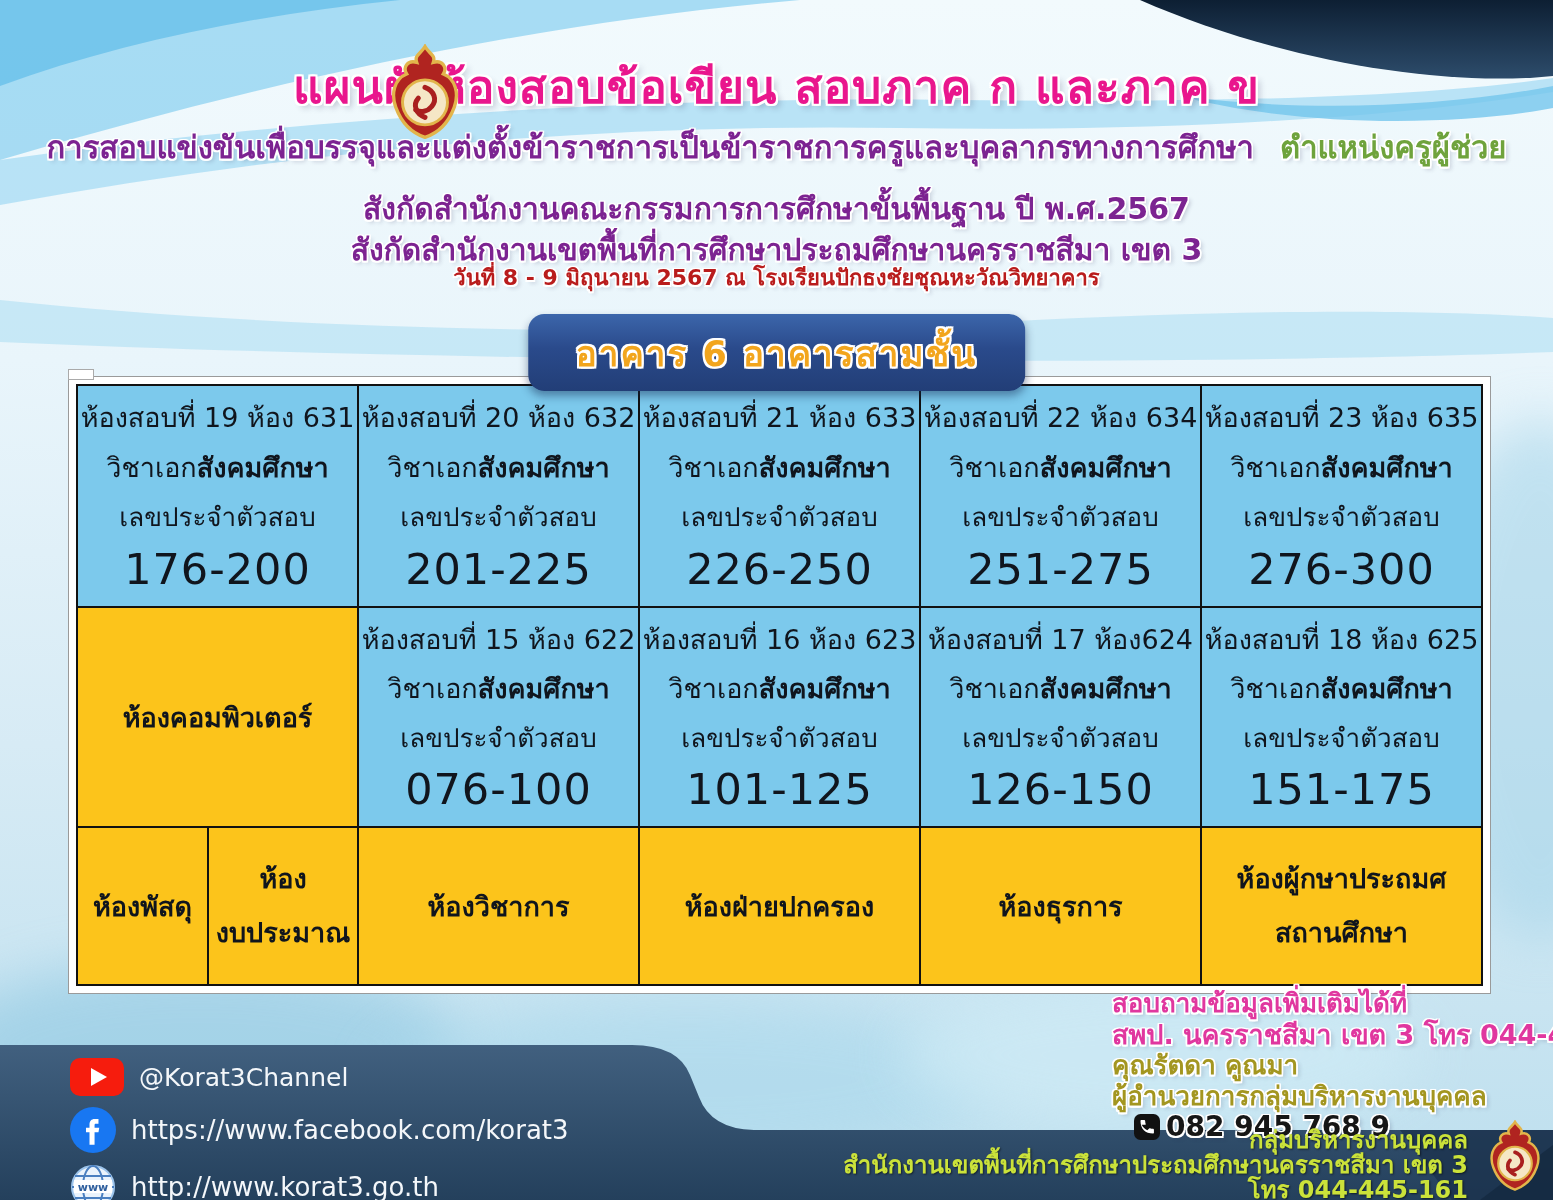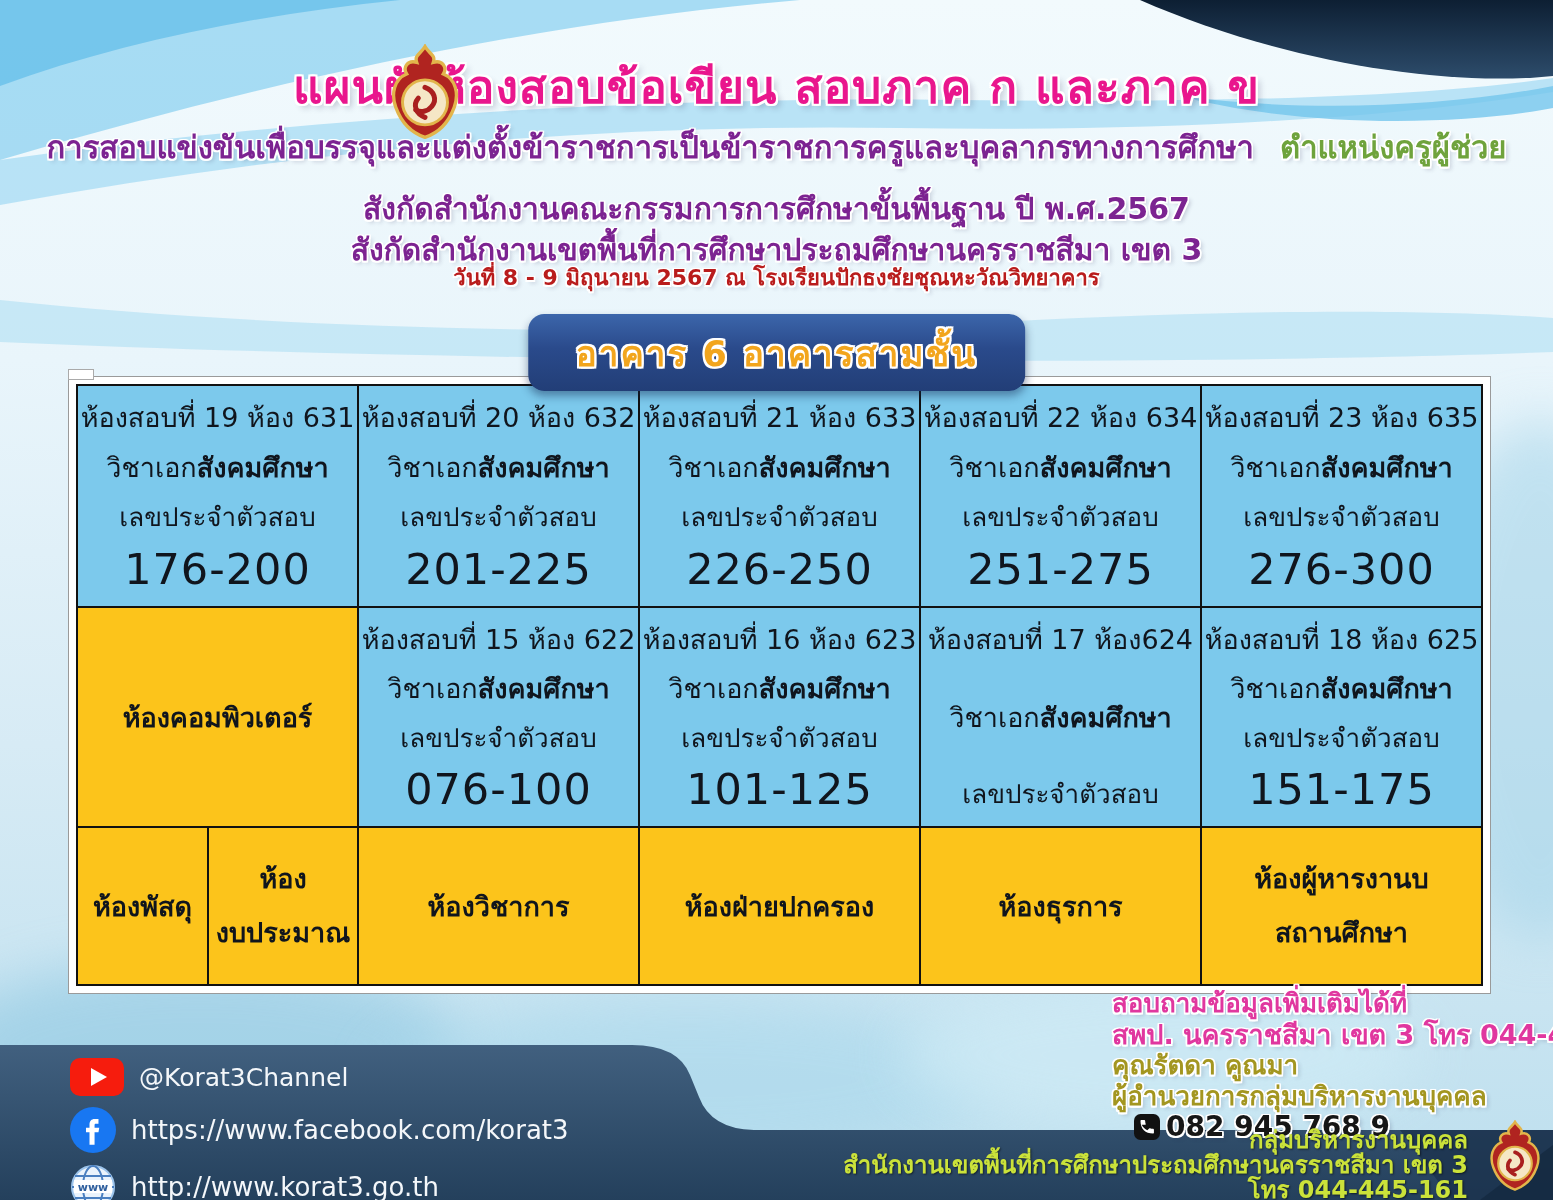--- a/index.html
+++ b/index.html
@@ -172,38 +172,39 @@
     <div class="cell blue examcell">
       <div class="roomline"><b>ห้องสอบที่ 16</b> <span>ห้อง 623</span></div>
       <div class="subjline"><span>วิชาเอก</span><b>สังคมศึกษา</b></div>
       <div class="idline">เลขประจำตัวสอบ</div>
       <div class="rangeline">101-125</div>
     </div>
     <div class="cell blue examcell">
       <div class="roomline"><b>ห้องสอบที่ 17</b> <span>ห้อง624</span></div>
       <div class="subjline"><span>วิชาเอก</span><b>สังคมศึกษา</b></div>
       <div class="idline">เลขประจำตัวสอบ</div>
+      <div class="rangeline">126-150</div>
     </div>
     <div class="cell blue examcell">
       <div class="roomline"><b>ห้องสอบที่ 18</b> <span>ห้อง 625</span></div>
       <div class="subjline"><span>วิชาเอก</span><b>สังคมศึกษา</b></div>
       <div class="idline">เลขประจำตัวสอบ</div>
       <div class="rangeline">151-175</div>
     </div>
 
     <div class="cell yellow centercell">ห้องพัสดุ</div>
     <div class="cell yellow centercell twoline">
       <div>ห้อง</div>
       <div>งบประมาณ</div>
     </div>
     <div class="cell yellow centercell">ห้องวิชาการ</div>
     <div class="cell yellow centercell">ห้องฝ่ายปกครอง</div>
     <div class="cell yellow centercell">ห้องธุรการ</div>
     <div class="cell yellow centercell twoline">
-      <div>ห้องผู้หารงานบ</div>
+      <div>ห้องผู้กษาประถมศ</div>
       <div>สถานศึกษา</div>
     </div>
   </div>
 </div>
 
 <div class="contact" style="z-index:5">
   <div class="c-pink ow-sm">สอบถามข้อมูลเพิ่มเติมได้ที่</div>
   <div class="c-pink2 ow-sm">สพป. นครราชสีมา เขต 3  โทร 044-445161</div>
   <div class="c-olive ow-sm">คุณรัตดา คูณมา</div>
   <div class="c-olive ow-sm">ผู้อำนวยการกลุ่มบริหารงานบุคคล</div>

